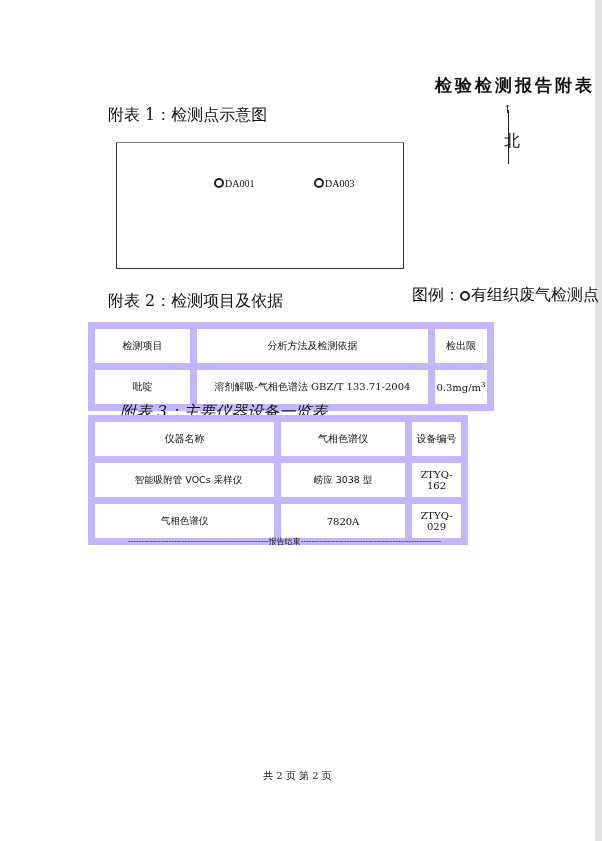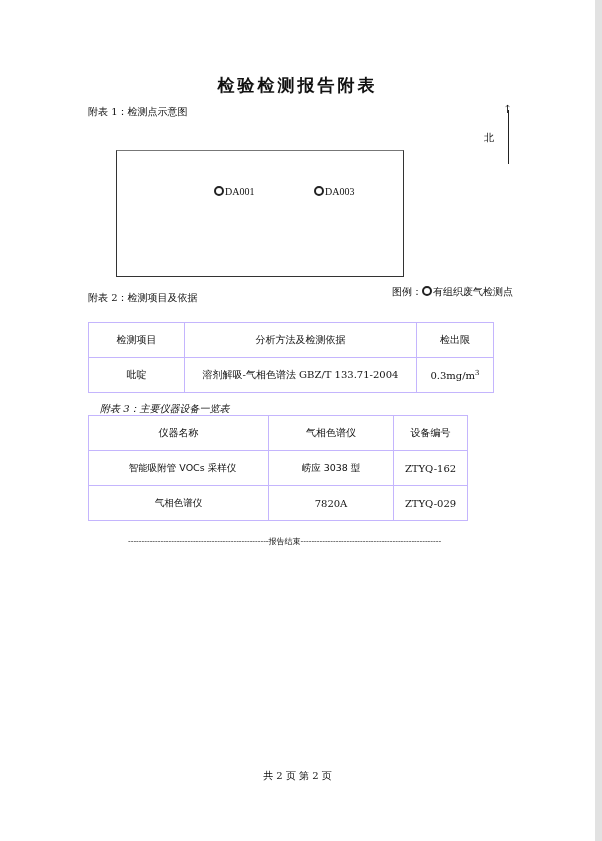--- a/index.html
+++ b/index.html
@@ -3,29 +3,29 @@
 <meta charset="utf-8">
 <style>
   html, body { margin:0; padding:0; }
   body {
     width:602px; height:841px; position:relative; overflow:hidden;
     background:#ffffff; color:#111;
     font-family:"DejaVu Serif","Liberation Serif",serif;
   }
   .scrollbar { position:absolute; left:595px; top:0; width:7px; height:841px; background:#e2e2e2; }
   .abs { position:absolute; white-space:nowrap; }
-  .title { left:0; width:595px; top:74px; text-align:center; font-family:"DejaVu Sans","Liberation Sans",sans-serif; font-weight:bold; font-size:17px; letter-spacing:3px; }
-  .caption { font-size:10px; }
-  .map-box { position:absolute; left:116px; top:142px; width:288px; height:127px; border:1px solid #333; border-top-color:#777; box-sizing:border-box;margin-top:8px; }
+  .title { left:0; width:595px; top:74px; text-align:right; font-family:"DejaVu Sans","Liberation Sans",sans-serif; font-weight:bold; font-size:17px; letter-spacing:3px; }
+  .caption { font-size:16px;margin-left:20px; }
+  .map-box { position:absolute; left:116px; top:142px; width:288px; height:127px; border:1px solid #333; border-top-color:#777; box-sizing:border-box; }
   .point { position:absolute; font-size:10px; font-family:"Liberation Serif",serif; }
   .ring { display:inline-block; width:6px; height:6px; border:2px solid #222; border-radius:50%; vertical-align:-1px; margin-right:1px; }
   .north-line { position:absolute; left:508px; top:110px; width:1px; height:54px; background:#222; }
   .north-head { position:absolute; left:503px; top:104px; font-size:11px; line-height:11px; }
   table { position:absolute; border-collapse:collapse; font-size:10px; }
-  td { border:1px solid #c4b5fd; text-align:center; vertical-align:middle; padding:0; }
+  td { border:7px solid #c4b5fd; text-align:center; vertical-align:middle; padding:0; }
   .t2 { left:88px; top:322px; width:406px; }
   .t2 td { height:34px; }
   .t3 { left:88px; top:415px; width:380px; }
   .t3 td { height:34px; }
   .sans { font-family:"DejaVu Sans","Liberation Sans",sans-serif; }
   .endline { left:128px; top:536px; font-size:8px; letter-spacing:0; }
   .footer { left:0; width:595px; top:769px; text-align:center; font-size:10px; }
 </style>
 </head>
 <body>

